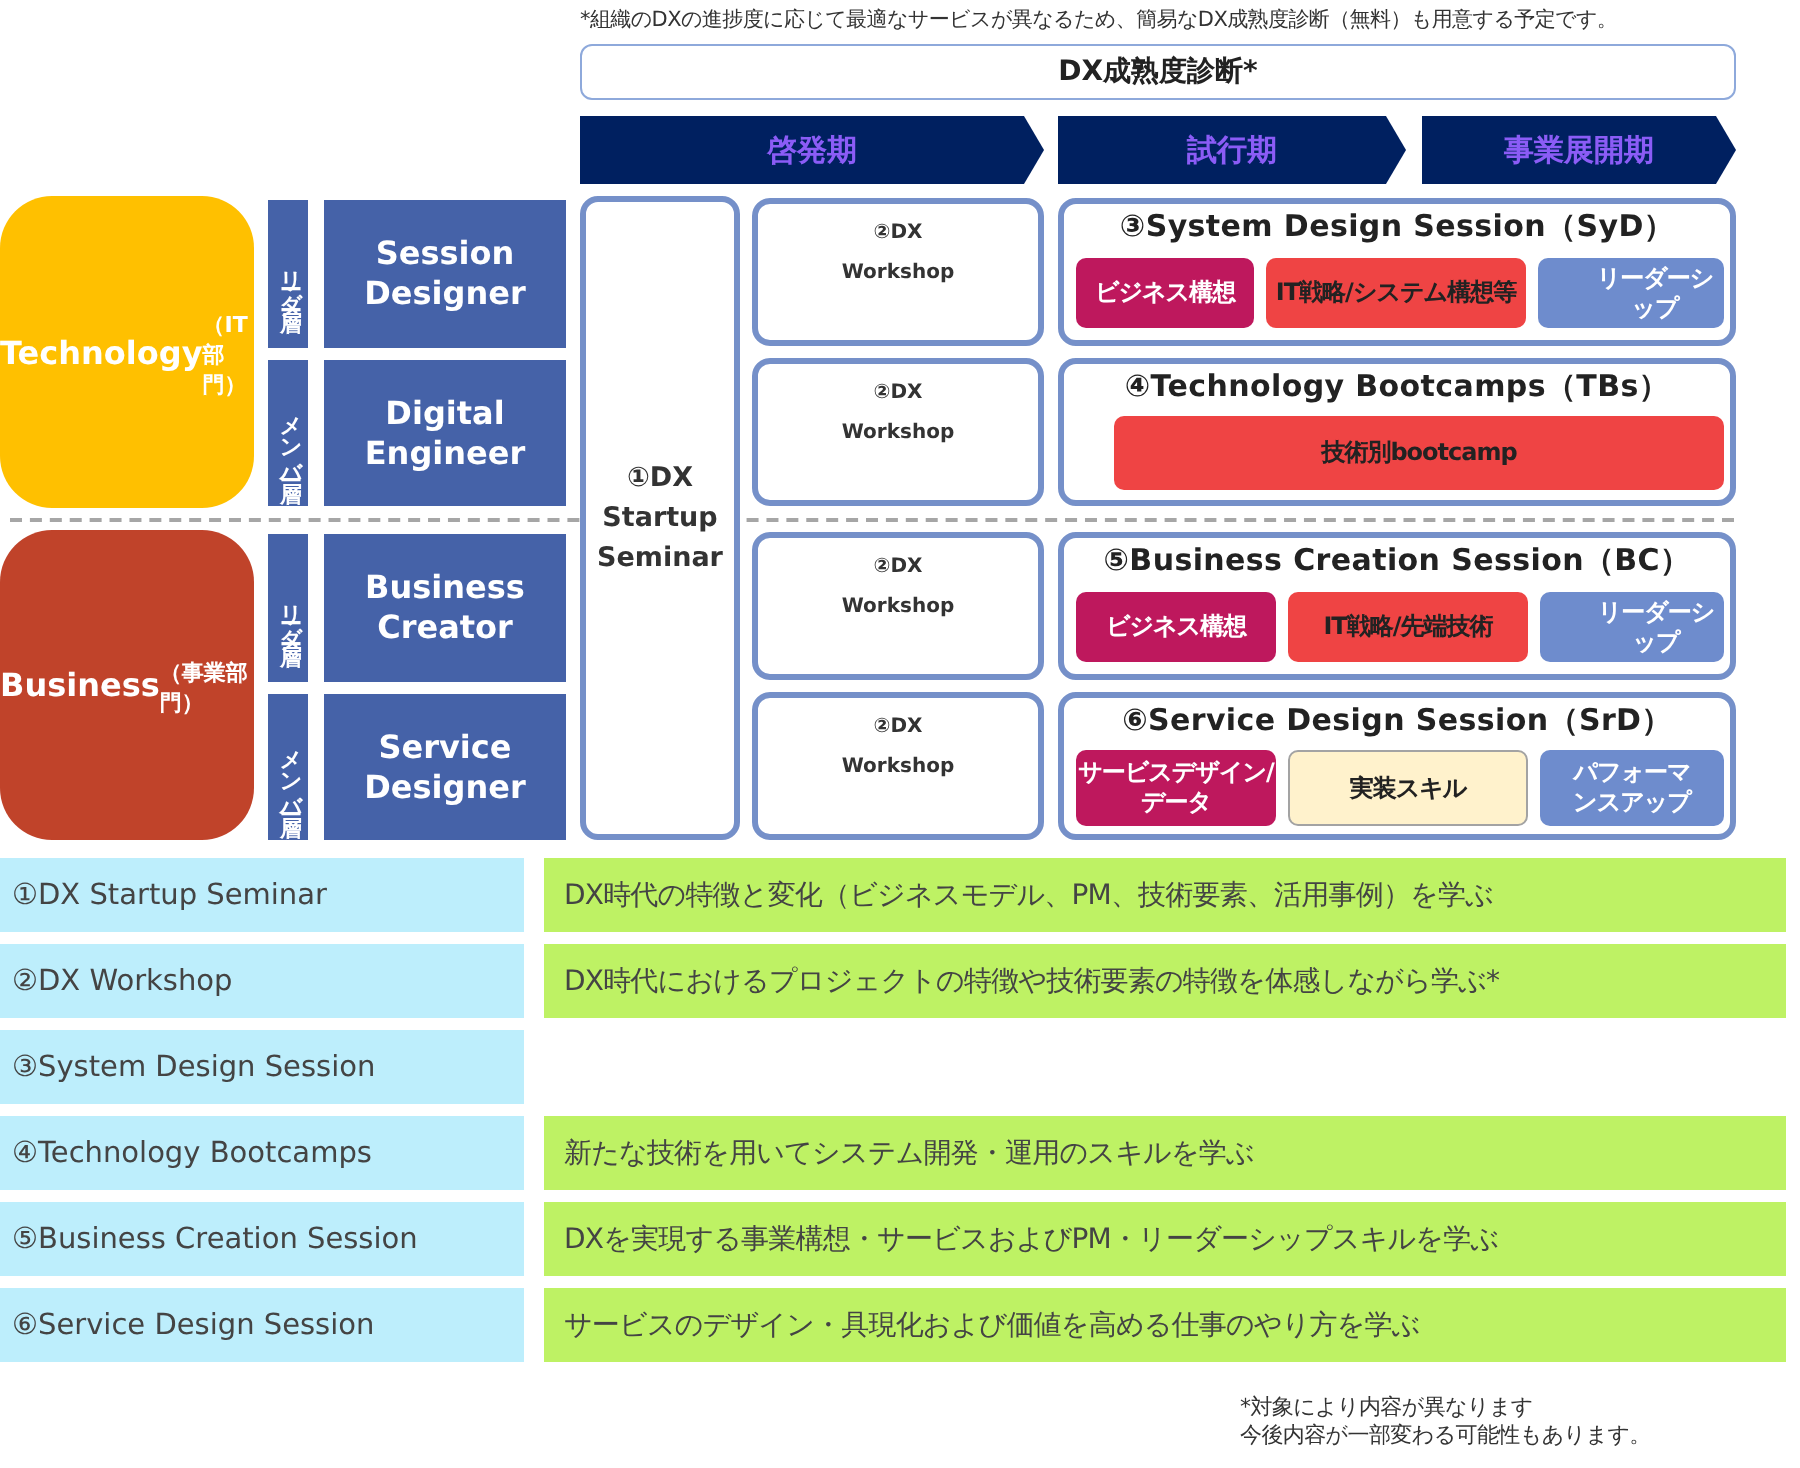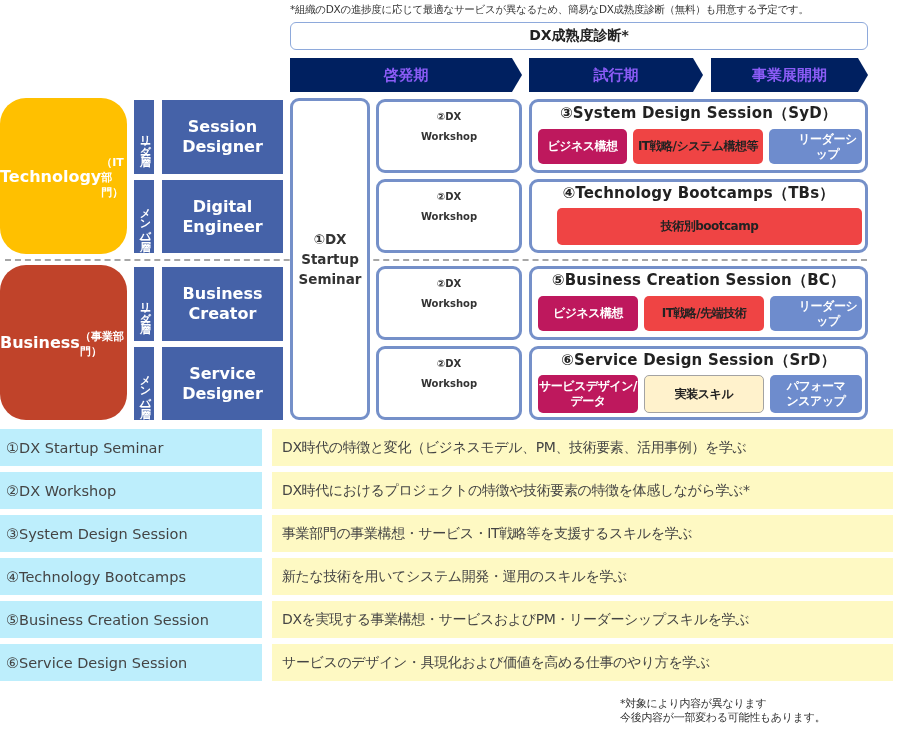--- a/index.html
+++ b/index.html
@@ -39,21 +39,21 @@
   .chips { position: absolute; left: 6px; right: 3px; top: 27px; height: 35px; display: flex; gap: 6px; }
   .chip { border-radius: 5px; color: #fff; font-weight: bold; font-size: 12px; display: flex; align-items: center; justify-content: center; text-align: center; line-height: 15px; letter-spacing: -0.5px; }
   .chip.red { background: #be185d; }
   .chip.yellow { background: #ef4444; color: #222; }
   .chip.blue { background: #6e8ccd; padding-left: 24px; }
   .chip.cream { background: #fff2cc; color: #222; border: 1px solid #a3a3a3; }
 
   .desc-row { left: 0; width: 893px; height: 37px; }
   .desc-left { position: absolute; left: 0; top: 0; width: 262px; height: 37px; background: #bdeefc;
     display: flex; align-items: center; padding-left: 6px; font-size: 14.5px; color: #444; }
-  .desc-right { position: absolute; left: 272px; top: 0; width: 621px; height: 37px; background: #fef9c3;
+  .desc-right { position: absolute; left: 272px; top: 0; width: 621px; height: 37px; background: #bef264;
     display: flex; align-items: center; padding-left: 10px; font-size: 14px; color: #444; letter-spacing: -0.4px; }
 
   .footnote { left: 620px; top: 697px; font-size: 11px; color: #333; line-height: 14px; letter-spacing: -0.3px; }
 </style>
 </head>
 <body>
 
 <div class="abs top-note">*組織のDXの進捗度に応じて最適なサービスが異なるため、簡易なDX成熟度診断（無料）も用意する予定です。</div>
 <div class="abs diag-box">DX成熟度診断*</div>
 
@@ -144,21 +144,20 @@
 <div class="abs desc-row" style="top:429px;">
   <div class="desc-left">①DX Startup Seminar</div>
   <div class="desc-right">DX時代の特徴と変化（ビジネスモデル、PM、技術要素、活用事例）を学ぶ</div>
 </div>
 <div class="abs desc-row" style="top:472px;">
   <div class="desc-left">②DX Workshop</div>
   <div class="desc-right">DX時代におけるプロジェクトの特徴や技術要素の特徴を体感しながら学ぶ*</div>
 </div>
 <div class="abs desc-row" style="top:515px;">
   <div class="desc-left">③System Design Session</div>
-  <div class="desc-right">事業部門の事業構想・サービス・IT戦略等を支援するスキルを学ぶ</div>
 </div>
 <div class="abs desc-row" style="top:558px;">
   <div class="desc-left">④Technology Bootcamps</div>
   <div class="desc-right">新たな技術を用いてシステム開発・運用のスキルを学ぶ</div>
 </div>
 <div class="abs desc-row" style="top:601px;">
   <div class="desc-left">⑤Business Creation Session</div>
   <div class="desc-right">DXを実現する事業構想・サービスおよびPM・リーダーシップスキルを学ぶ</div>
 </div>
 <div class="abs desc-row" style="top:644px;">

